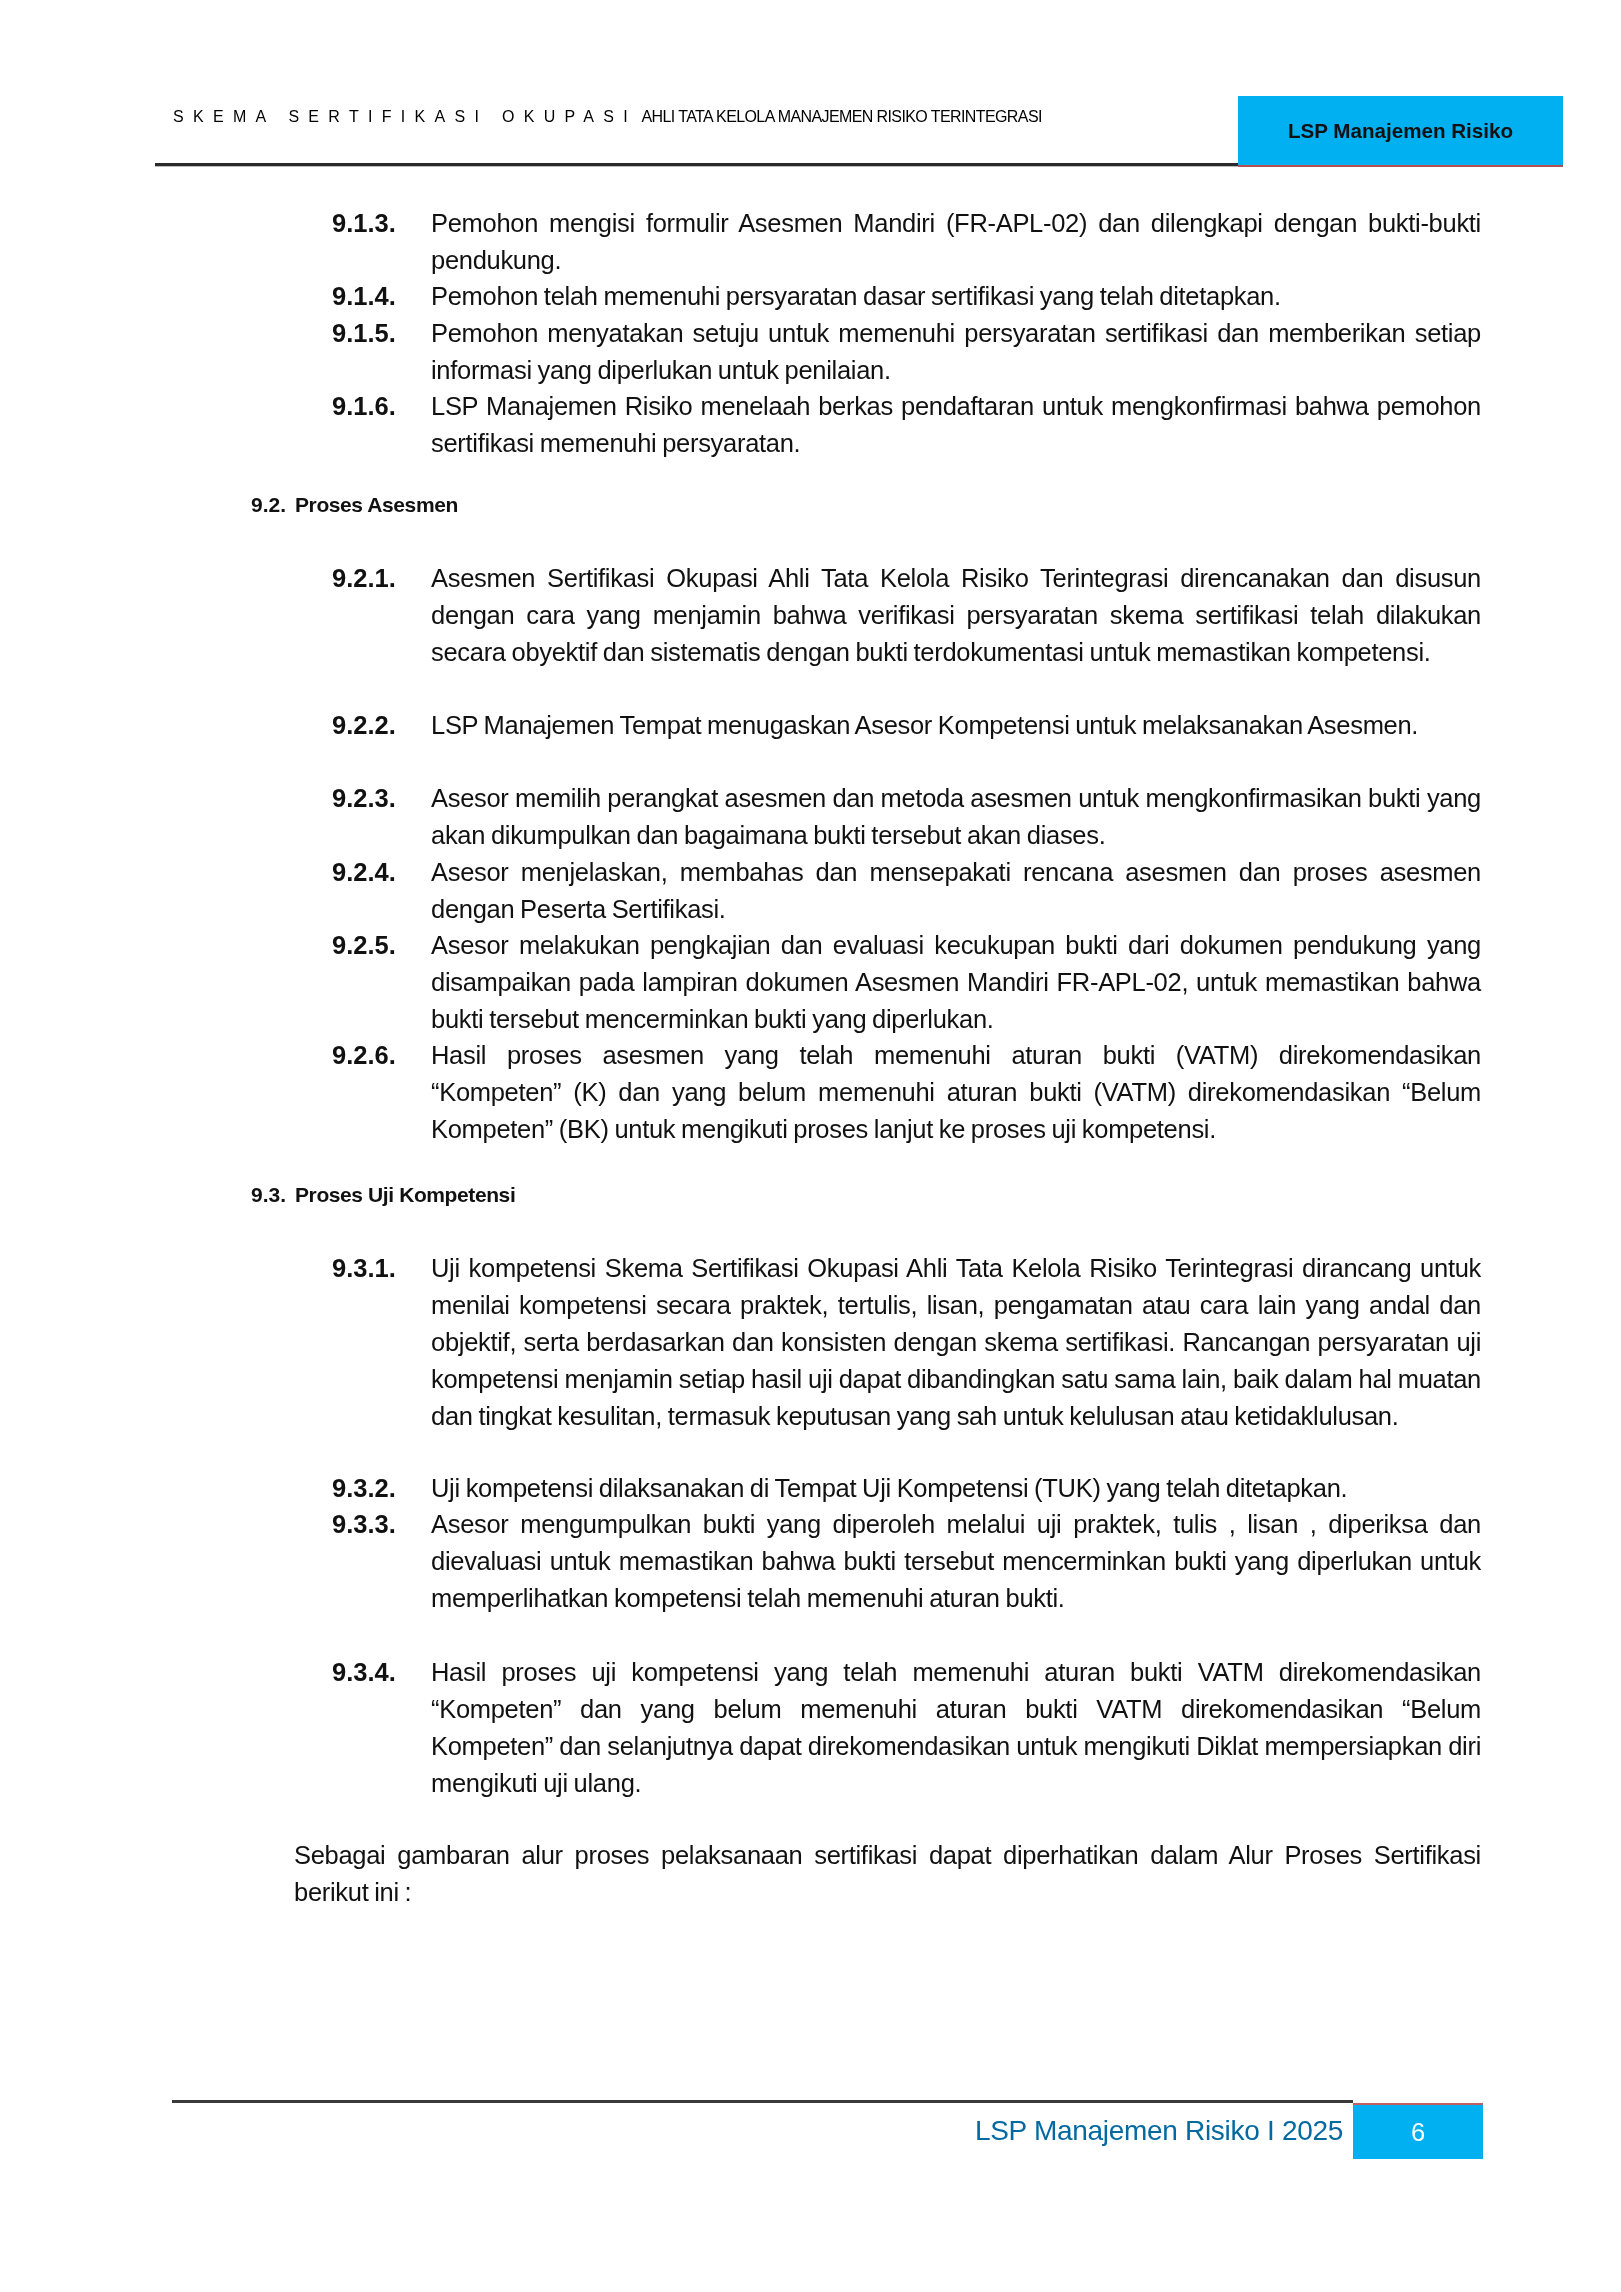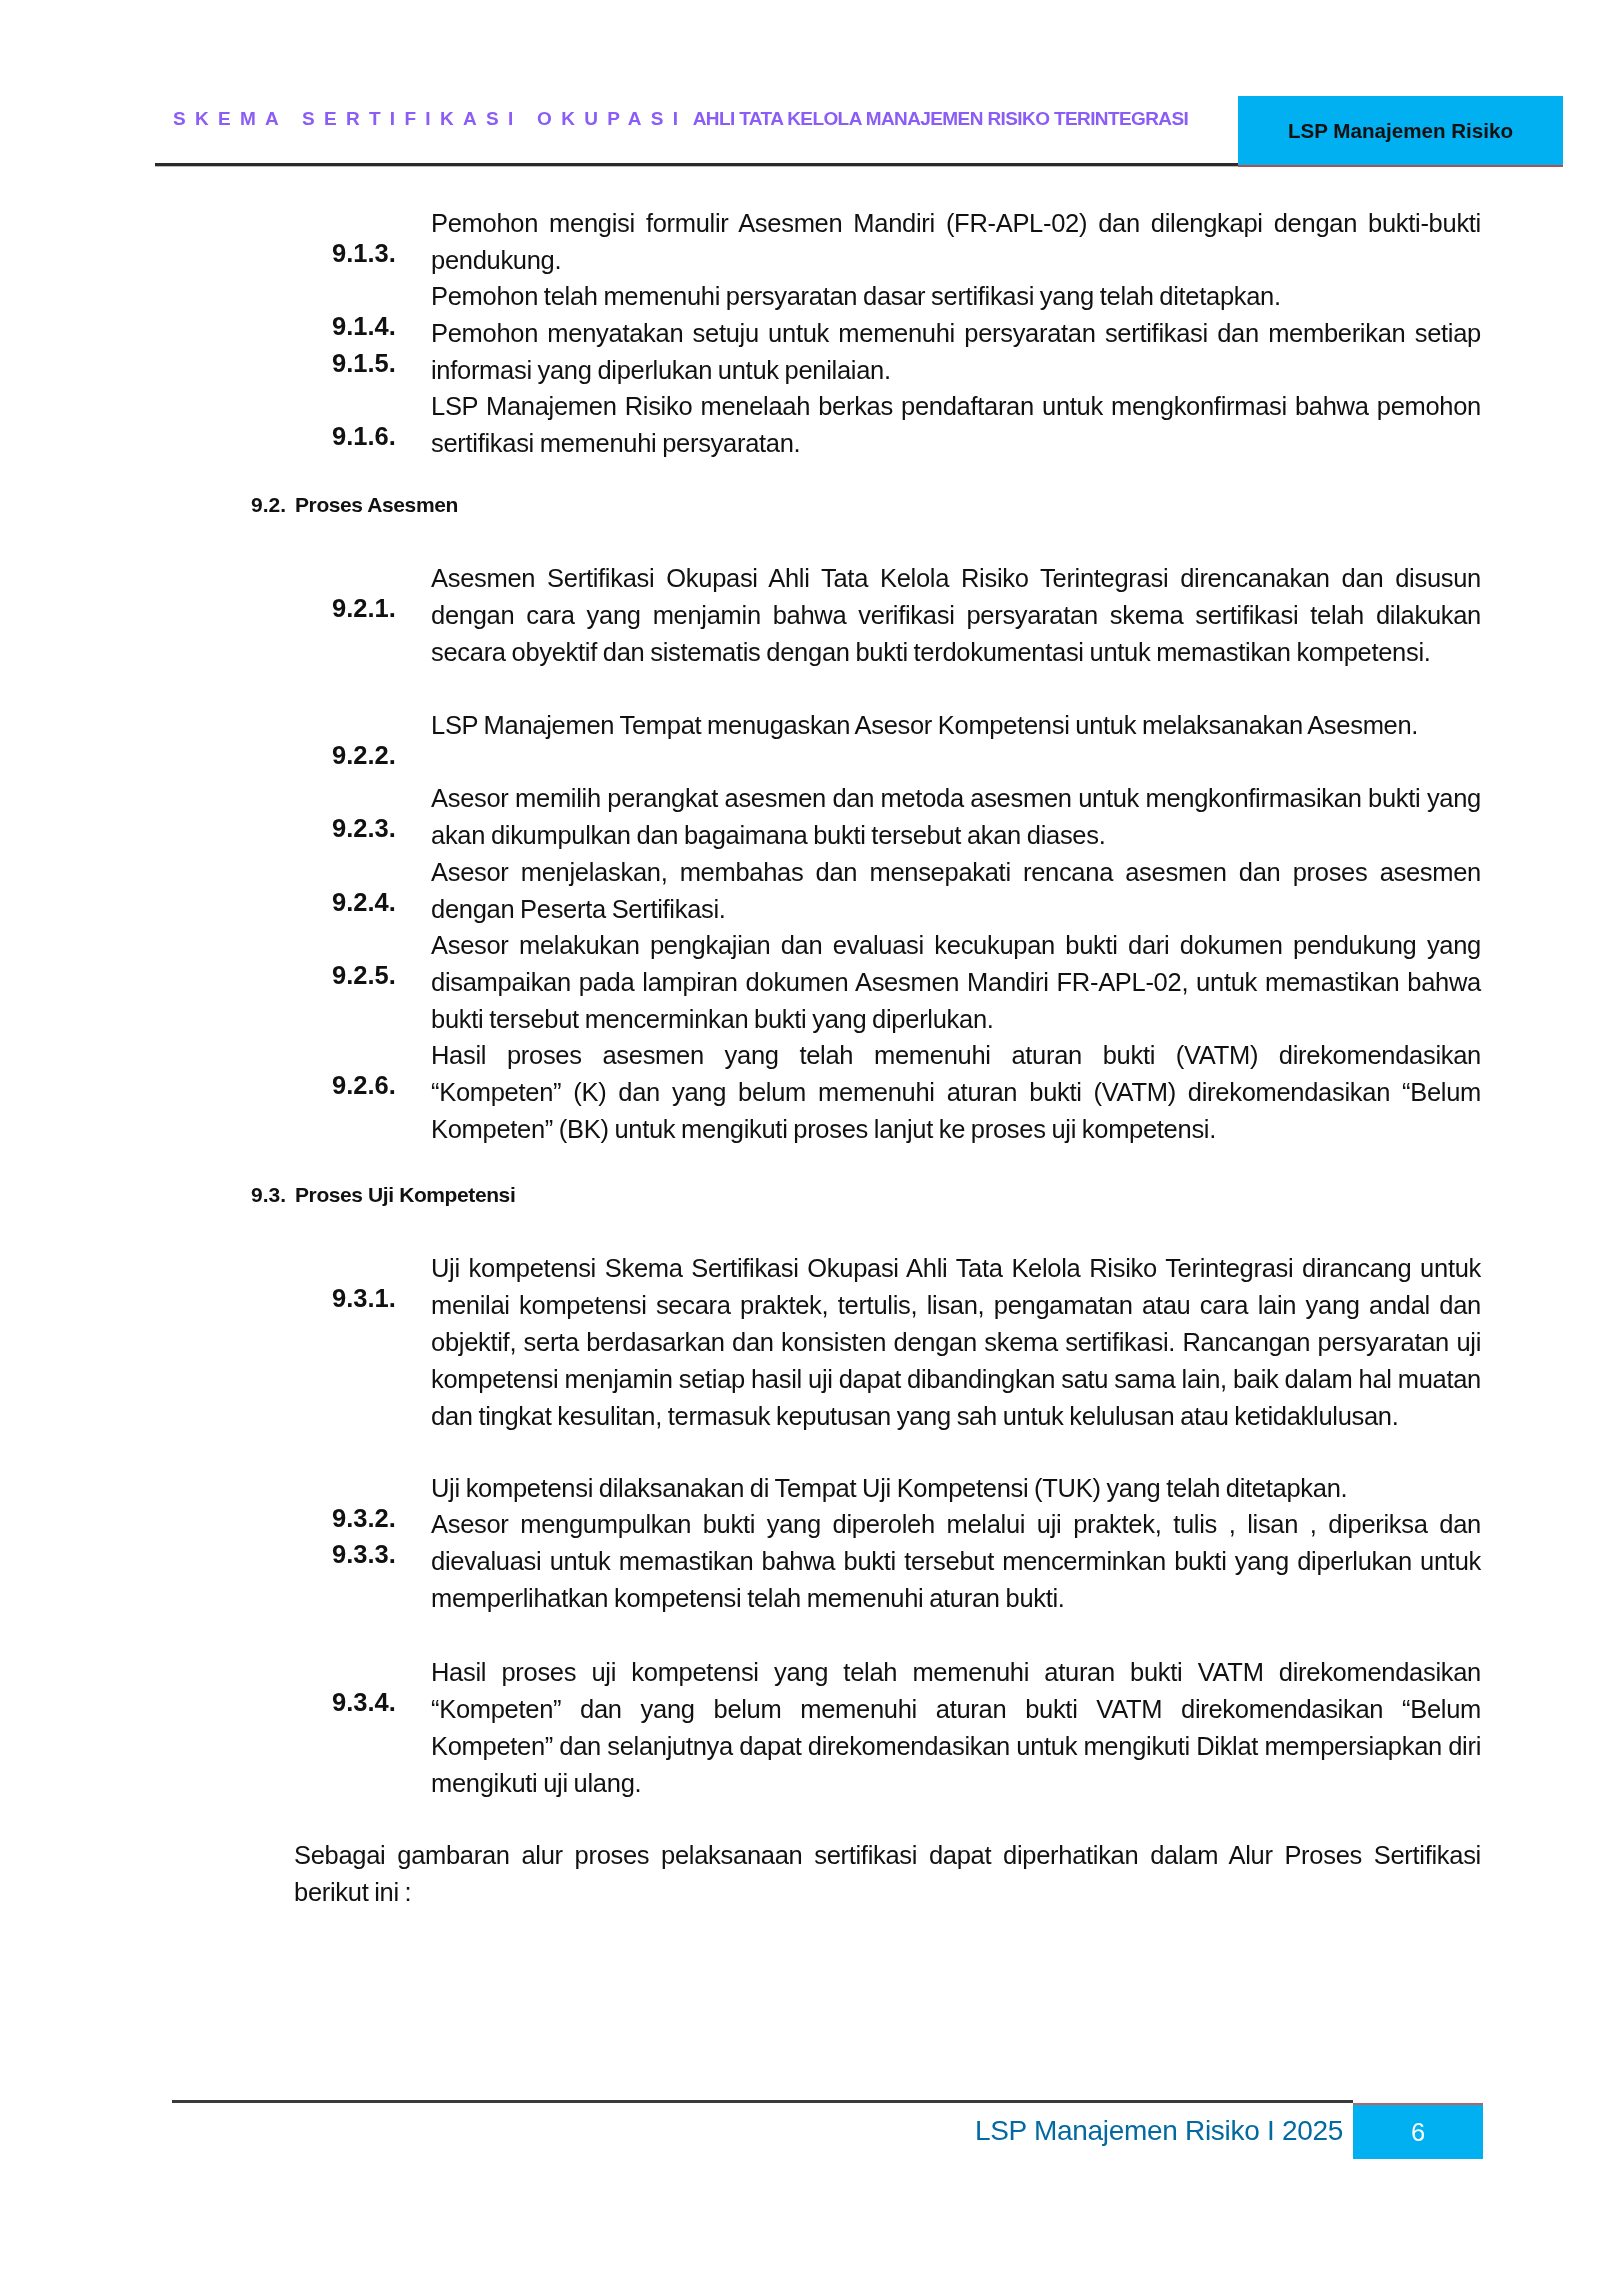--- a/index.html
+++ b/index.html
@@ -1,24 +1,24 @@
 <!DOCTYPE html>
 <html><head>
 <meta charset="utf-8">
 <style>
   html, body { margin:0; padding:0; background:#ffffff; }
   body { width:1621px; height:2293px; position:relative; font-family:"Liberation Sans", sans-serif; color:#111; overflow:hidden; }
-  .header-title { position:absolute; left:173px; top:108px; font-size:19px; font-weight:bold; white-space:nowrap; color:#8b5cf6; }
+  .header-title { position:absolute; left:173px; top:108px; font-size:16px; font-weight:normal; white-space:nowrap; color:#000000; }
   .header-title .spaced { letter-spacing:9.3px; }
   .header-title .normal { letter-spacing:-0.6px; }
   .header-rule { position:absolute; left:155px; top:163px; width:1083px; height:2.9px; background:#2a2a2a; box-shadow:0 1px 0 #bbb; }
   .header-badge { position:absolute; left:1238px; top:96px; width:325px; height:69px; background:#00b0f0; border-bottom:2px solid #b05050; display:flex; align-items:center; justify-content:center; font-size:20.6px; font-weight:bold; color:#111; }
   .content { position:absolute; left:0; top:0; width:1621px; }
   .item { position:absolute; left:332px; width:1149px; font-size:25.5px; line-height:37px; }
-  .item .num { position:absolute; left:0; top:0; font-weight:bold;margin-top:30px; }
+  .item .num { position:absolute; left:0; top:0; font-weight:bold; }
   .item .txt { margin-left:99px; text-align:justify; text-align-last:left; letter-spacing:-0.3px; word-spacing:-1px; }
   .section { position:absolute; left:251px; font-size:21px; font-weight:bold; line-height:37px; }
   .section .snum { position:absolute; left:0; }
   .section .stitle { margin-left:44px; white-space:nowrap; letter-spacing:-0.4px; }
   .closing { position:absolute; left:294px; top:1837px; width:1187px; font-size:25.5px; line-height:37px; text-align:justify; text-align-last:left; letter-spacing:-0.3px; word-spacing:-1px; }
   .footer-rule { position:absolute; left:172px; top:2100px; width:1181px; height:2.9px; background:#3a3a3a; }
   .footer-text { position:absolute; left:882px; top:2115px; width:461px; text-align:right; font-size:28px; color:#0369a1; letter-spacing:-0.3px; }
   .footer-page { position:absolute; left:1353px; top:2103px; width:130px; height:56px; background:#00b0f0; color:#fff; font-size:25.5px; display:flex; align-items:center; justify-content:center; border-top:2.9px solid #c06060; box-sizing:border-box; }
 </style>
 </head>

